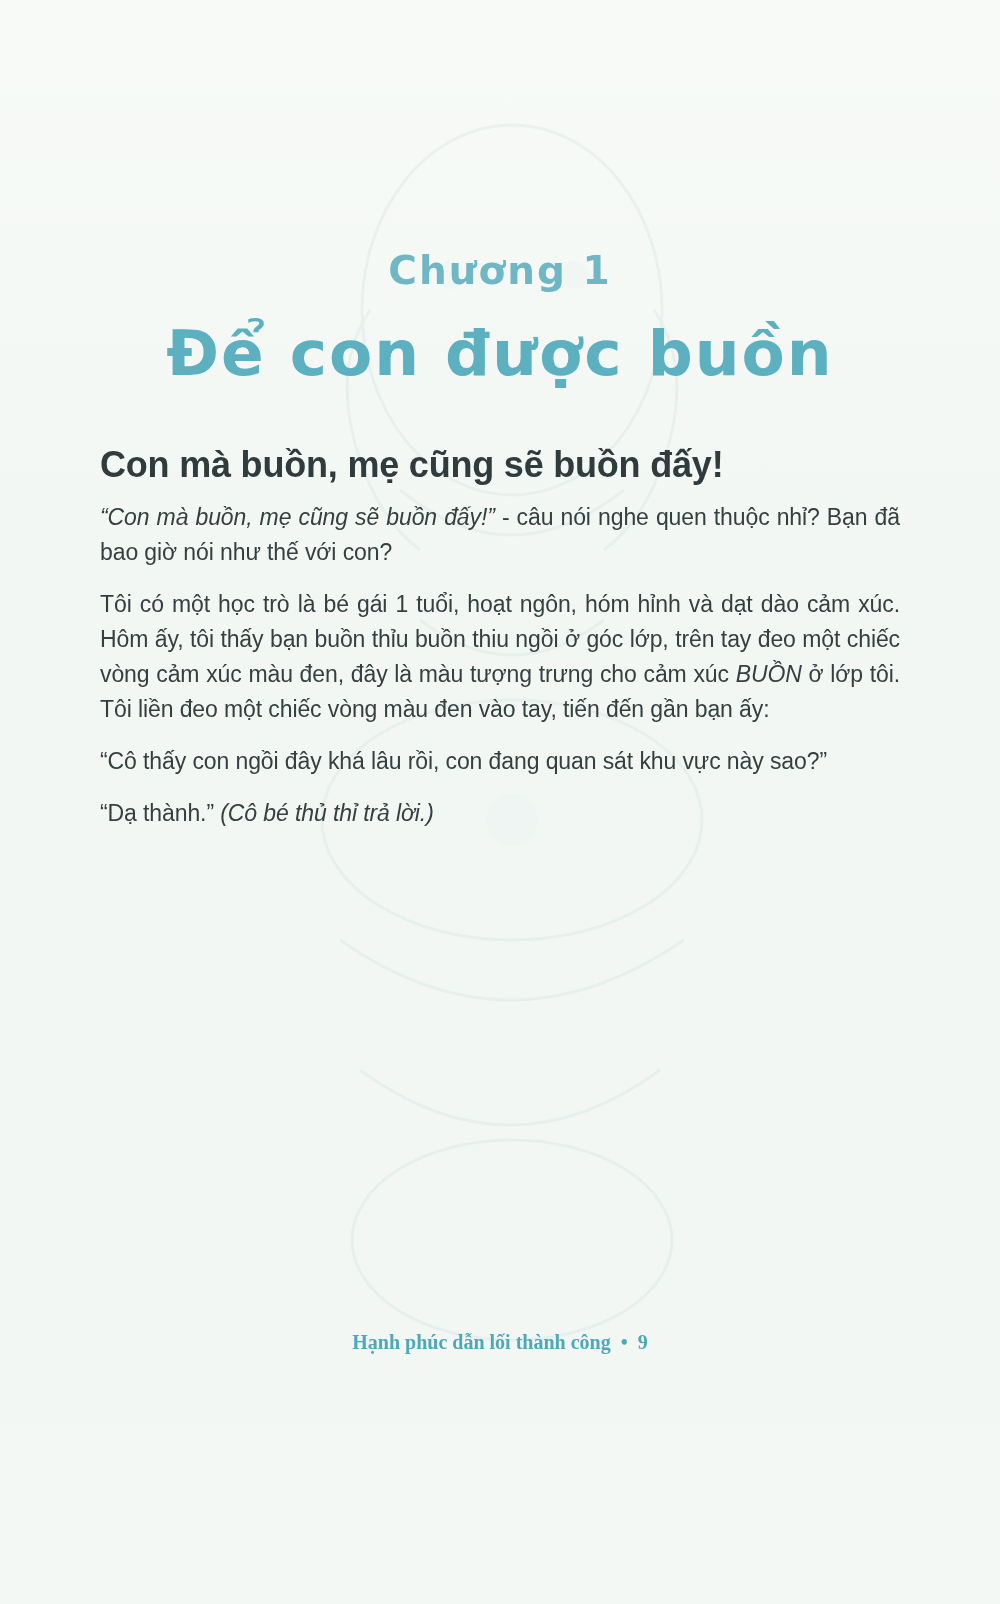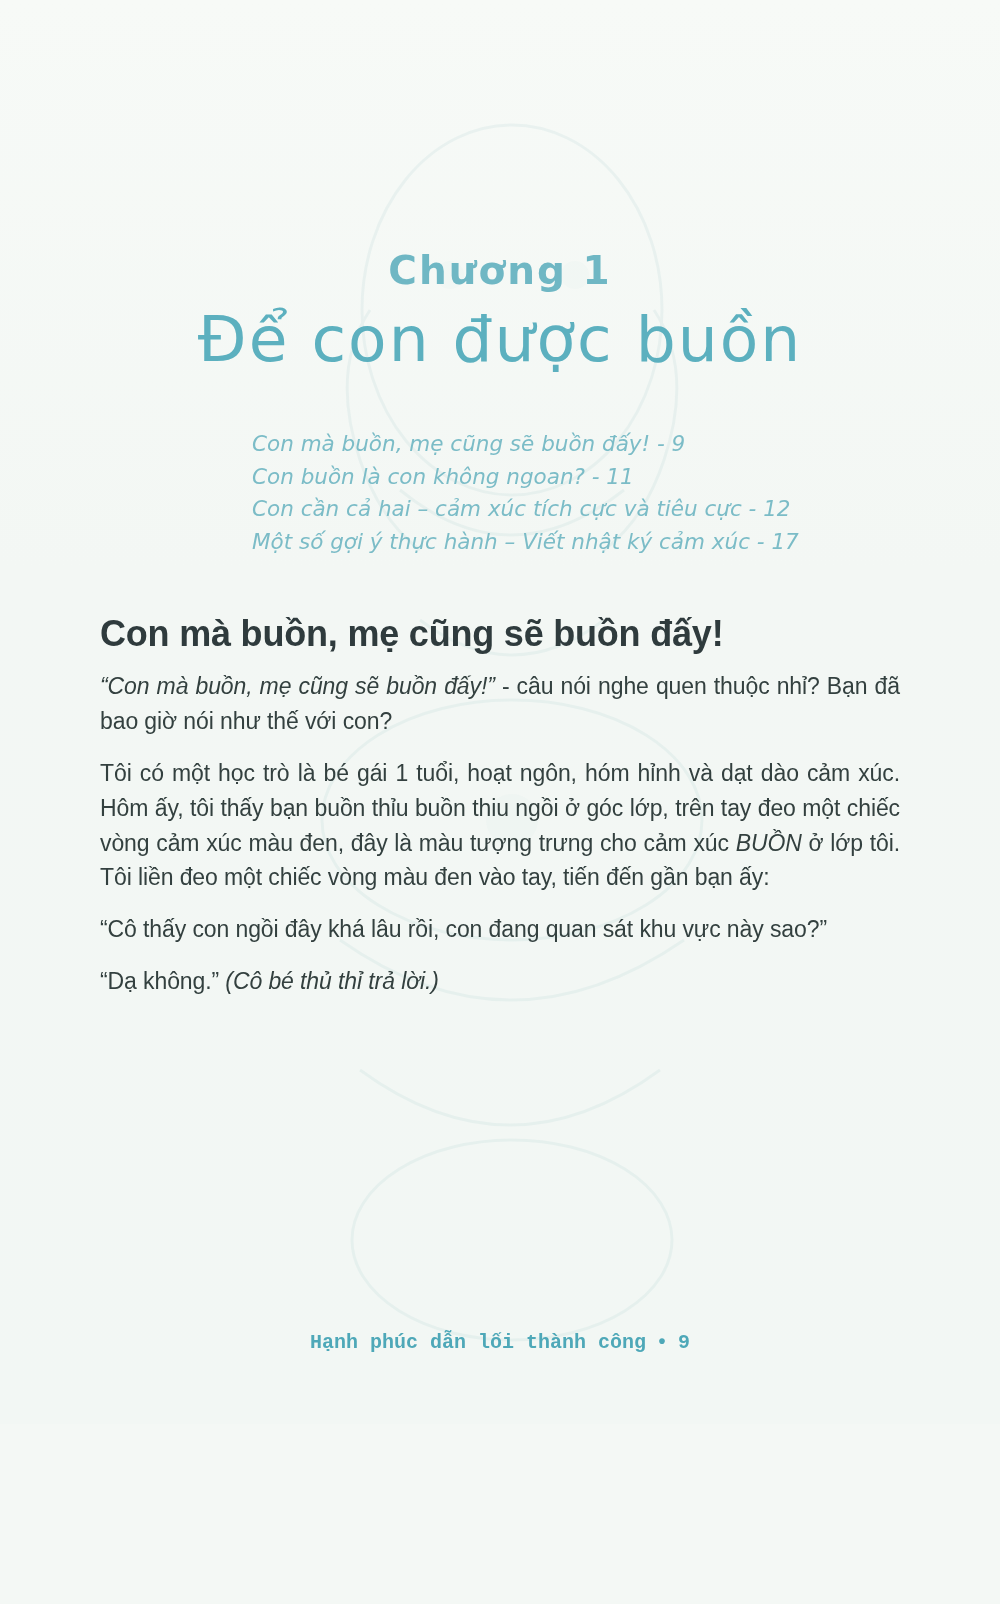--- a/index.html
+++ b/index.html
@@ -42,25 +42,25 @@
   .chapter-label {
     margin-top: 248px;
     text-align: center;
     color: #6fb7c4;
     font-size: 39px;
     letter-spacing: 2px;
     font-weight: bold;
     font-family: "DejaVu Sans", sans-serif;
   }
   .chapter-title {
-    margin-top: 10px;
+    margin-top: 24px;
     text-align: center;
     color: #5cb0bf;
     font-size: 63px;
-    font-weight: normal;
+    font-weight: bold;
     letter-spacing: 2px;
     font-family: "DejaVu Sans", sans-serif;
   }
 
   .toc {
     margin-top: 52px;
     padding-left: 152px;
     color: #7bbcc7;
     font-size: 21.5px;
     font-style: italic;
@@ -94,21 +94,21 @@
   .footer {
     position: absolute;
     left: 0;
     right: 0;
     bottom: 70px;
     text-align: center;
     color: #4ea8b8;
     font-size: 20px;
     font-weight: bold;
     z-index: 2;
-    font-family: Liberation Mono, monospace;
+    font-family: Liberation Serif, serif;
   }
   .footer .dot { margin: 0 10px; }
   .footer span { display: inline; }
 </style>
 </head>
 <body>
 
 <div class="page">
 
   <div class="watermark">
@@ -130,43 +130,37 @@
         <circle cx="262" cy="760" r="26"></circle>
       </g>
     </svg>
   </div>
 
   <div class="content">
 
     <div class="chapter-label">Chương 1</div>
     <div class="chapter-title">Để con được buồn</div>
 
-    <div class="toc">
-      <div>Con mà buồn, mẹ cũng sẽ buồn đấy! - 9</div>
-      <div>Con buồn là con không ngoan? - 11</div>
-      <div>Con cần cả hai – cảm xúc tích cực và tiêu cực - 12</div>
-      <div>Một số gợi ý thực hành – Viết nhật ký cảm xúc - 17</div>
-    </div>
 
     <div class="section-heading">Con mà buồn, mẹ cũng sẽ buồn đấy!</div>
 
     <p class="body first">
       <span class="it">“Con mà buồn, mẹ cũng sẽ buồn đấy!”</span><span> - câu nói nghe quen thuộc nhỉ? Bạn đã bao giờ nói như thế với con?</span>
     </p>
 
     <p class="body">
       <span>Tôi có một học trò là bé gái 1 tuổi, hoạt ngôn, hóm hỉnh và dạt dào cảm xúc. Hôm ấy, tôi thấy bạn buồn thỉu buồn thiu ngồi ở góc lớp, trên tay đeo một chiếc vòng cảm xúc màu đen, đây là màu tượng trưng cho cảm xúc </span><span class="caps-it">BUỒN</span><span> ở lớp tôi. Tôi liền đeo một chiếc vòng màu đen vào tay, tiến đến gần bạn ấy:</span>
     </p>
 
     <p class="body">
       <span>“Cô thấy con ngồi đây khá lâu rồi, con đang quan sát khu vực này sao?”</span>
     </p>
 
     <p class="body">
-      <span>“Dạ không.” </span><span class="it-b">(Cô bé thủ thỉ trả lời.)</span>
+      <span>“Dạ thành.” </span><span class="it-b">(Cô bé thủ thỉ trả lời.)</span>
     </p>
 
 
   </div>
 
   <div class="footer">
     <span>Hạnh phúc dẫn lối thành công</span><span class="dot">•</span><span>9</span>
   </div>
 
 </div>

